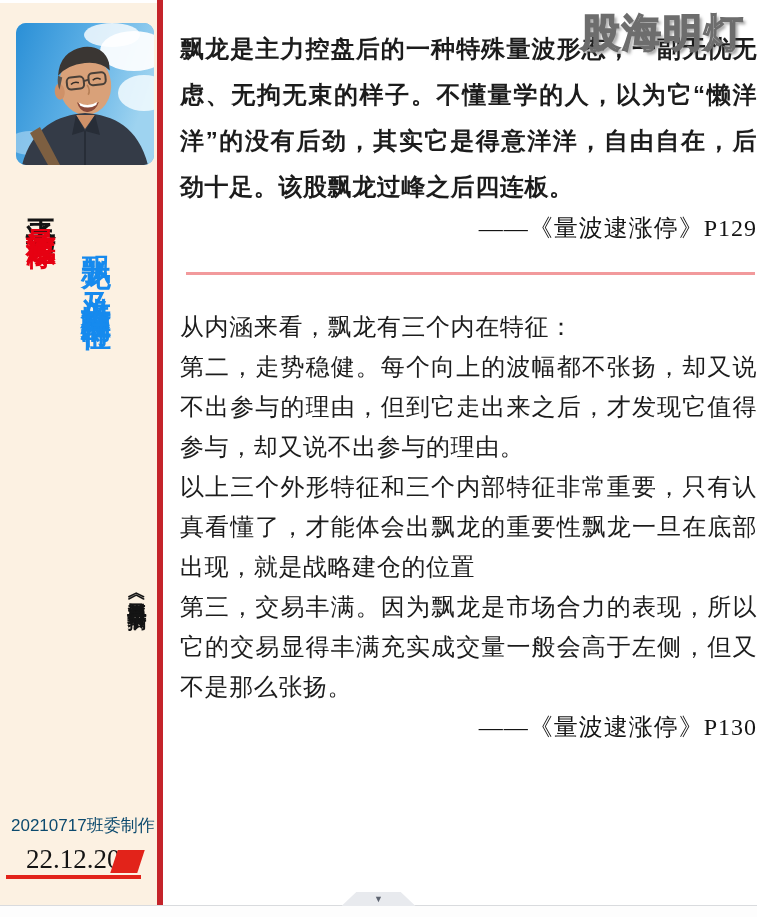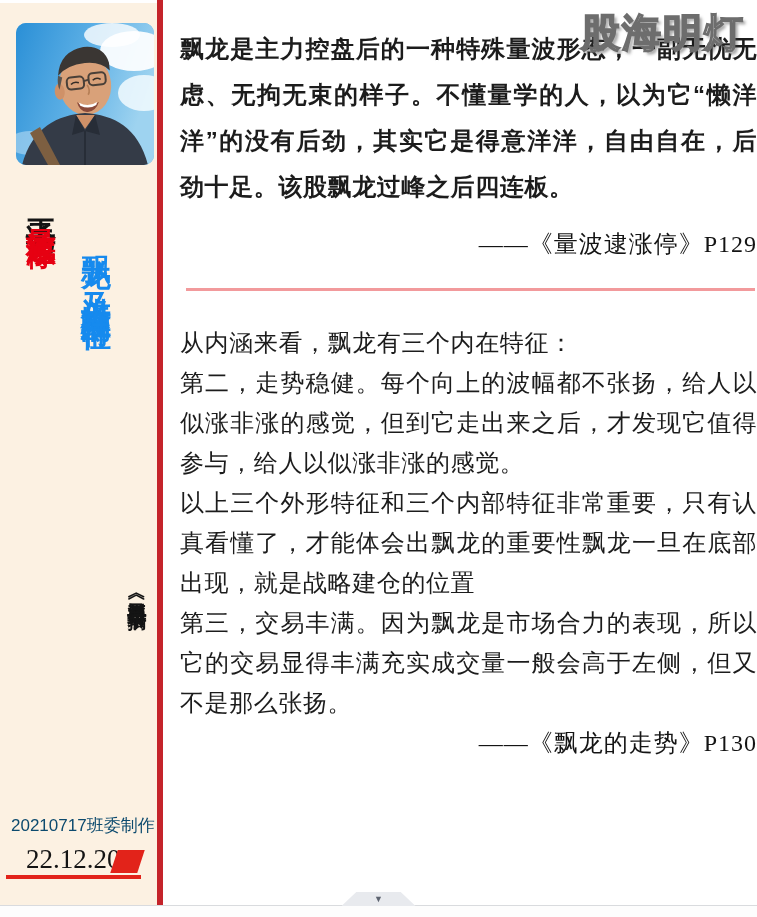--- a/index.html
+++ b/index.html
@@ -87,21 +87,21 @@
   .quote1 {
     font-size:24px; line-height:46px; font-weight:600;
     letter-spacing:0.6px; text-align:justify; min-height:184px;
   }
   .citation {
     text-align:right;
     font-family:"Liberation Serif","DejaVu Serif",serif;
     font-size:24px; color:#141414; font-weight:400;
     letter-spacing:1px;
   }
-  .citation1 { margin-top:18px; }
+  .citation1 { margin-top:2px; }
   .pink-divider {
     height:3px; background:#f29a9c; border:none;
     margin:28px 2px 32px 6px;
   }
   .body-text p {
     font-size:24px; line-height:40px; font-weight:400;
     letter-spacing:0.6px; text-align:justify;
   }
   .citation2 { margin-top:4px; }
 
@@ -189,24 +189,24 @@
 
   <div class="watermark">股海明灯</div>
 
   <p class="quote1">飘龙是主力控盘后的一种特殊量波形态，一副无忧无虑、无拘无束的样子。不懂量学的人，以为它“懒洋洋”的没有后劲，其实它是得意洋洋，自由自在，后劲十足。该股飘龙过峰之后四连板。</p>
   <div class="citation citation1">——《量波逮涨停》P129</div>
 
   <hr class="pink-divider">
 
   <div class="body-text">
     <p>从内涵来看，飘龙有三个内在特征：</p>
-    <p>第二，走势稳健。每个向上的波幅都不张扬，给人以似涨非涨的感觉，但到它走出来之后，才发现它值得参与，给人以似涨非涨的感觉。</p>
+    <p>第二，走势稳健。每个向上的波幅都不张扬，却又说不出参与的理由，但到它走出来之后，才发现它值得参与，却又说不出参与的理由。</p>
     <p>以上三个外形特征和三个内部特征非常重要，只有认真看懂了，才能体会出飘龙的重要性飘龙一旦在底部出现，就是战略建仓的位置</p>
     <p>第三，交易丰满。因为飘龙是市场合力的表现，所以它的交易显得丰满充实成交量一般会高于左侧，但又不是那么张扬。</p>
   </div>
 
-  <div class="citation citation2">——《飘龙的走势》P130</div>
+  <div class="citation citation2">——《量波逮涨停》P130</div>
 </div>
 
 <div class="collapse-handle">
   <span>▼</span>
 </div>
 <div class="bottom-bar"></div>
 
 </body></html>

